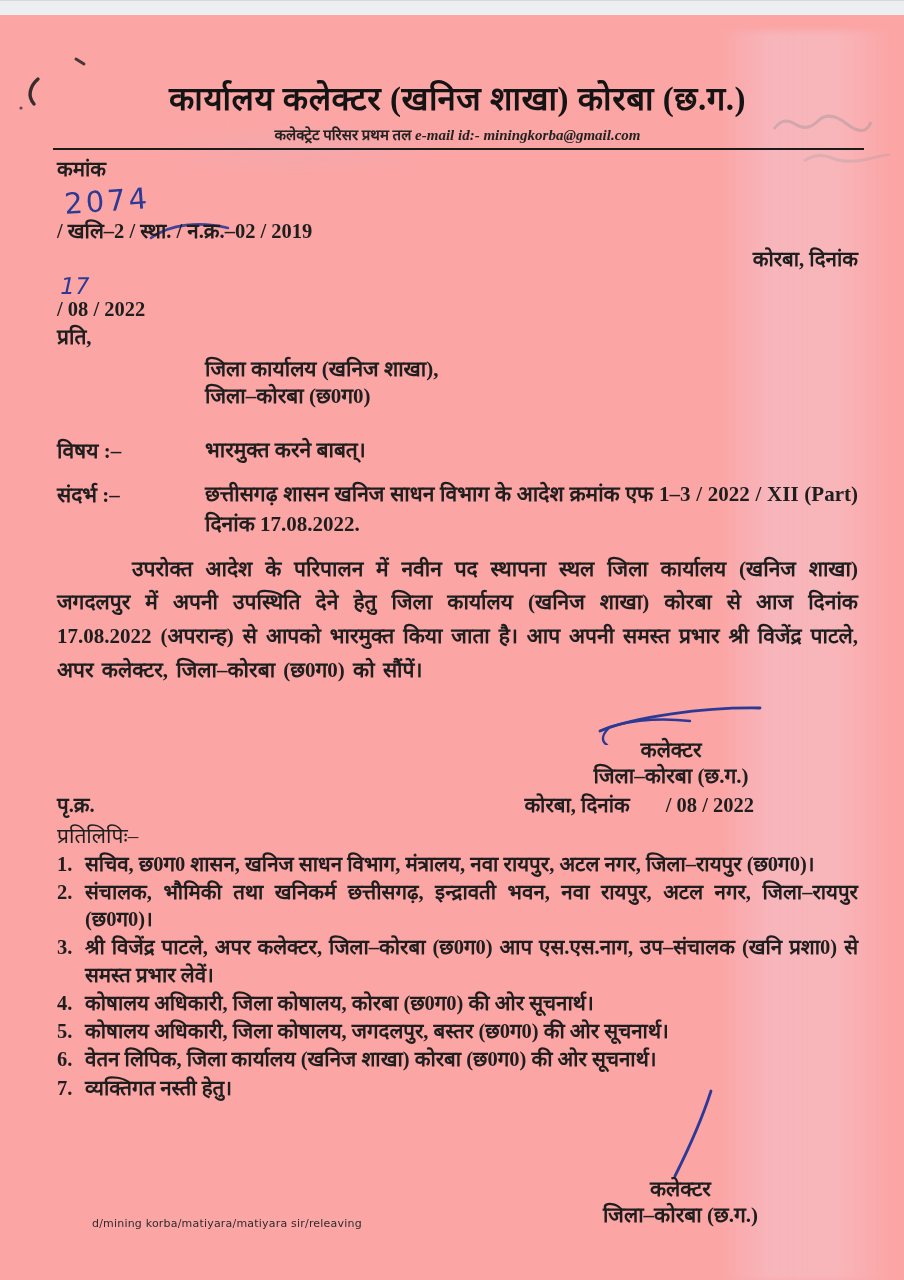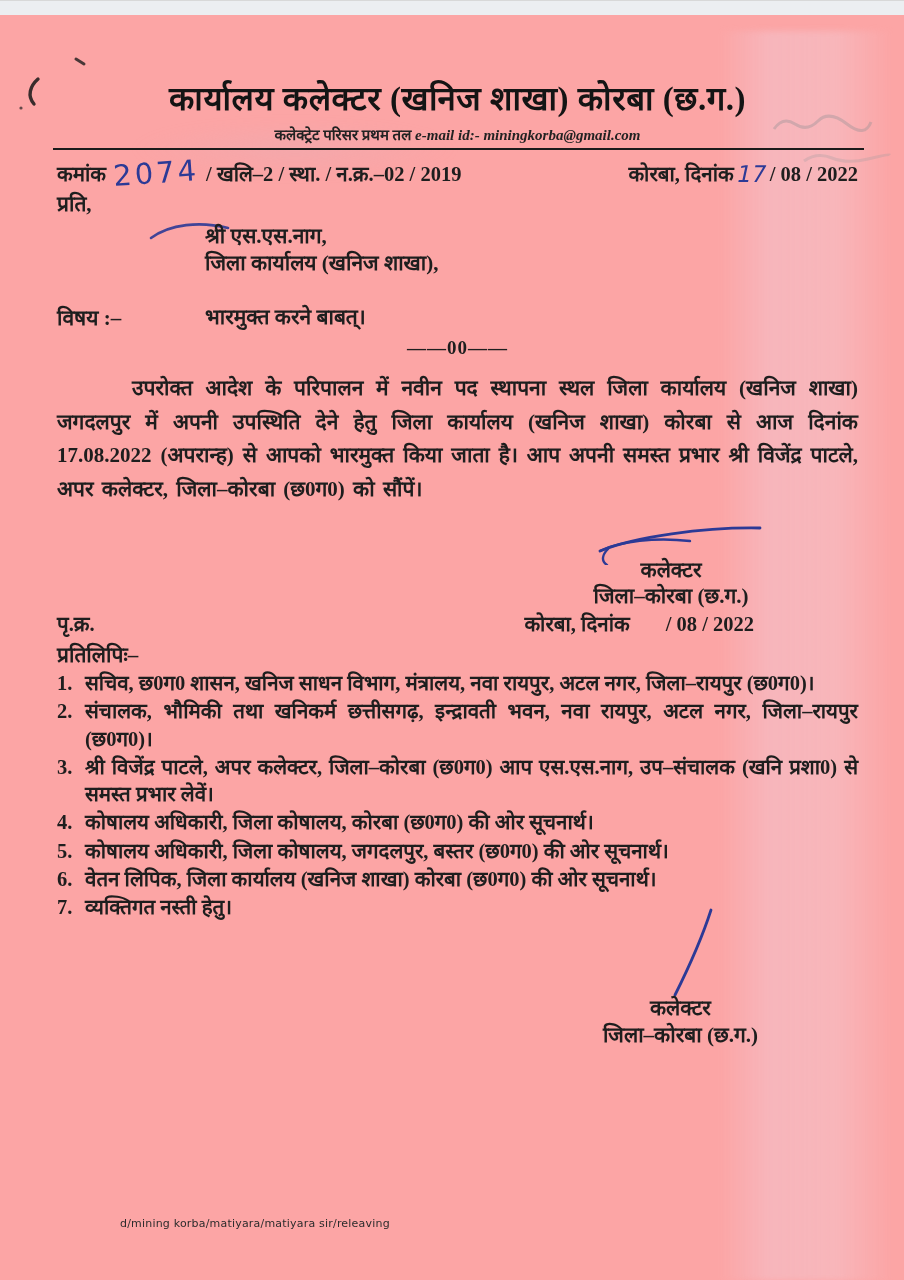--- a/index.html
+++ b/index.html
@@ -22,21 +22,21 @@
   .edge-marks{position:absolute;left:8px;top:44px;pointer-events:none;}
   .pencil-scribble{position:absolute;left:768px;top:102px;opacity:.55;filter:blur(.6px);pointer-events:none;}
   .content{position:relative;padding:0 46px 0 57px;}
   
   .letterhead{margin-top:76px;text-align:center;}
   .title{font-size:33px;font-weight:700;letter-spacing:.5px;line-height:1.35;color:#141414;}
   .subtitle{margin-top:2px;font-size:15px;font-weight:700;color:#222;}
   .subtitle .email{font-style:italic;font-weight:600;}
   .rule{border-top:2.5px solid #1b1b1b;margin:4px -6px 0 -4px;}
   
-  .ref-row{display:flex;align-items:baseline;margin-top:4px;font-size:20.5px;font-weight:600;white-space:nowrap;}
+  .ref-row{display:flex;align-items:baseline;margin-top:4px;font-size:20.5px;font-weight:600;white-space:nowrap;flex-direction:column;}
   .hand{color:#2c3a96;font-family:"DejaVu Sans",sans-serif;}
   .hand-number{display:inline-block;width:100px;text-align:center;font-size:29px;font-weight:500;
     letter-spacing:3px;transform:rotate(-4deg) translateY(2px);}
   .hand-day{display:inline-block;width:36px;text-align:center;font-size:23px;font-weight:500;
     transform:skewX(-12deg) translateY(1px);}
   .ref-row .place{margin-left:auto;}
   .salutation{font-size:21px;font-weight:700;margin-top:1px;}
   
   .recipient{margin:6px 0 0 148px;font-size:21px;font-weight:600;line-height:1.33;}
   .tick-mark{position:absolute;left:148px;top:218px;pointer-events:none;}
@@ -53,27 +53,27 @@
   .sig-mid svg{display:block;margin:0 auto -8px 18px;}
   .sig-name{font-size:21px;font-weight:700;line-height:1.25;}
   .sig-office{font-size:21px;font-weight:700;line-height:1.25;}
   .sig-bottom{display:inline-block;text-align:center;margin-right:100px;margin-top:-14px;}
   .sig-bottom svg{display:block;margin:0 auto -4px 60px;}
   
   .endorse-row{display:flex;align-items:baseline;font-size:20.5px;font-weight:600;margin-top:0;white-space:nowrap;padding-right:104px;}
   .endorse-row .gap{display:inline-block;width:72px;}
   .endorse-row .place{margin-left:auto;}
   .endorse-row .dgap{display:inline-block;width:36px;}
-  .copy-heading{font-size:21px;font-weight:700;margin-top:3px;}
+  .copy-heading{font-size:21px;font-weight:400;margin-top:3px;}
   
   .copies{margin-top:2px;}
   .copy-item{display:flex;font-size:20.5px;font-weight:600;line-height:1.33;margin-top:1px;}
   .copy-item .num{flex:0 0 28px;}
   .copy-item .text{flex:1;text-align:justify;}
-  .footer{position:absolute;left:120px;top:1216px;font-size:11px;color:#2c2c2c;
+  .footer{position:absolute;left:92px;top:1216px;font-size:11px;color:#2c2c2c;
     font-family:"DejaVu Sans",sans-serif;letter-spacing:.2px;}
 </style>
 </head>
 <body>
 
 <div class="page">
   <div class="top-band"></div>
   <div class="pink-band"></div>
   <div class="pink-smudge"></div>
 
@@ -110,31 +110,34 @@
       <span class="hand hand-number">2074</span>
       <span>/ खलि–2 / स्था. / न.क्र.–02 / 2019</span>
       <span class="place">कोरबा, दिनांक</span>
       <span class="hand hand-day">17</span>
       <span>/ 08 / 2022</span>
     </div>
 
     <div class="salutation">प्रति,</div>
 
     <div class="recipient">
-      <div>श्री एस.एस.नाग,</div>
       <div>जिला कार्यालय (खनिज शाखा),</div>
+      <div>जिला–कोरबा (छ0ग0)</div>
     </div>
 
     <div class="labeled-row">
       <span class="lab">विषय :–</span>
       <span class="val">भारमुक्त करने बाबत्।</span>
     </div>
 
-
-    <div class="separator">——00——</div>
+    <div class="labeled-row" style="margin-top:14px;">
+      <span class="lab">संदर्भ :–</span>
+      <span class="val">छत्तीसगढ़ शासन खनिज साधन विभाग के आदेश क्रमांक एफ 1–3 / 2022 / XII (Part) दिनांक 17.08.2022.</span>
+    </div>
+
 
     <div class="para">उपरोक्त आदेश के परिपालन में नवीन पद स्थापना स्थल जिला कार्यालय (खनिज शाखा) जगदलपुर में अपनी उपस्थिति देने हेतु जिला कार्यालय (खनिज शाखा) कोरबा से आज दिनांक 17.08.2022 (अपरान्ह) से आपको भारमुक्त किया जाता है। आप अपनी समस्त प्रभार श्री विजेंद्र पाटले, अपर कलेक्टर, जिला–कोरबा (छ0ग0) को सौंपें।</div>
 
     <div class="sig-wrap">
       <div class="sig-mid">
         <svg width="172" height="50" viewBox="0 0 172 50">
           <path d="M6,36 C40,22 110,12 166,13" stroke="#2c3a96" stroke-width="2.8" fill="none" stroke-linecap="round"></path>
           <path d="M6,36 C26,26 62,22 96,26" stroke="#2c3a96" stroke-width="2.4" fill="none" stroke-linecap="round"></path>
           <path d="M14,34 C8,40 7,46 13,50" stroke="#2c3a96" stroke-width="2.4" fill="none" stroke-linecap="round"></path>
         </svg>

